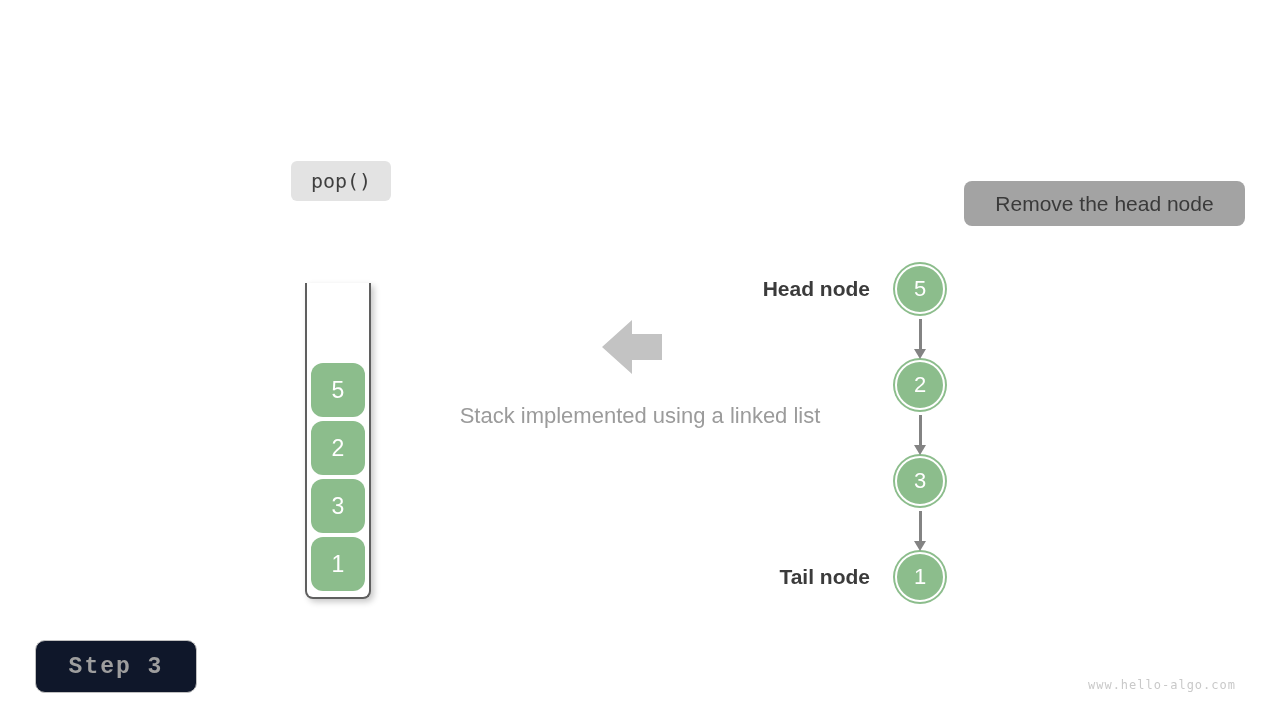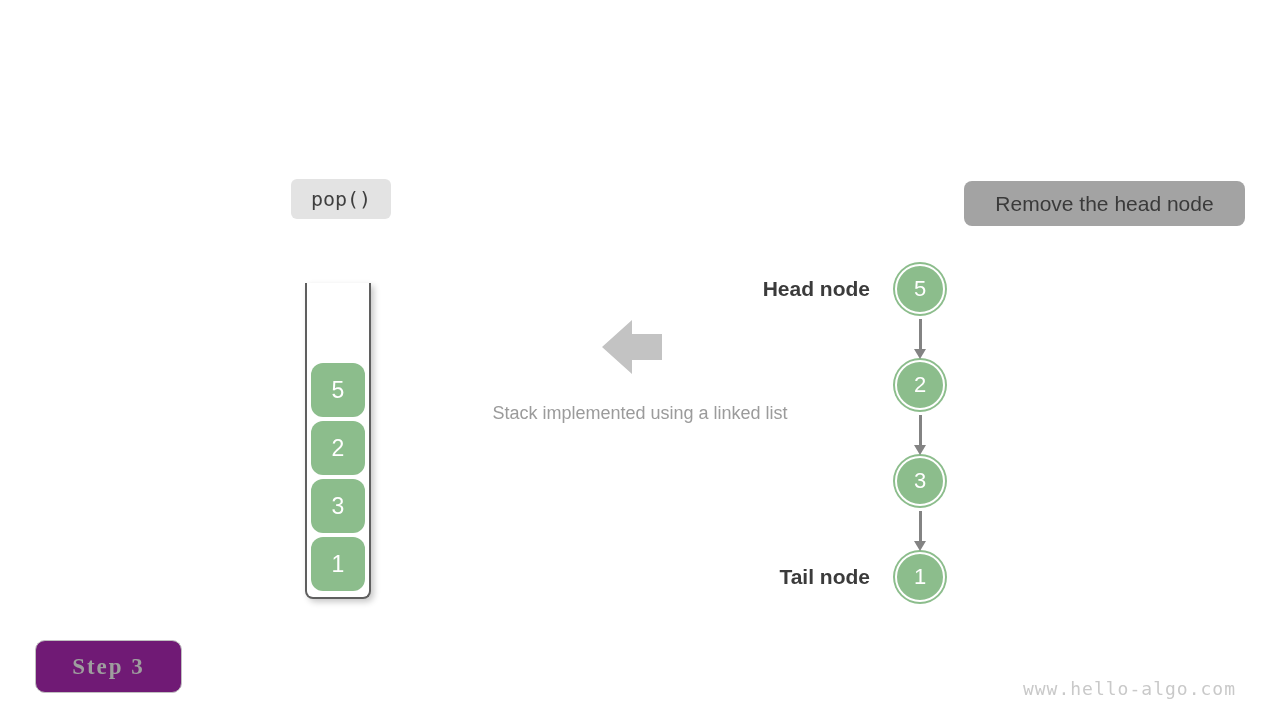--- a/index.html
+++ b/index.html
@@ -2,21 +2,21 @@
 <html><head>
 <meta charset="utf-8">
 <style>
   html,body{margin:0;padding:0;background:#ffffff;}
   .canvas{
     position:relative;width:1280px;height:720px;background:#ffffff;
     overflow:hidden;font-family:"Liberation Sans",sans-serif;
   }
   
   .op-label{
-    position:absolute;left:291px;top:179px;width:100px;height:40px;
+    position:absolute;left:291px;top:161px;width:100px;height:40px;
     background:#e3e3e3;border-radius:6px;display:flex;align-items:center;justify-content:center;
     font-family:"DejaVu Sans Mono",monospace;font-size:20px;color:#3f3f3f;
   }
   .action-label{
     position:absolute;left:964px;top:181px;width:281px;height:45px;
     background:#a3a3a3;border-radius:8px;display:flex;align-items:center;justify-content:center;
     font-size:21px;color:#3a3a3a;
   }
   
   .stack{
@@ -33,21 +33,21 @@
     color:#ffffff;font-size:23px;flex:0 0 auto;
   }
   
   .big-arrow{
     position:absolute;left:602px;top:320px;width:60px;height:54px;background:#c3c3c3;
     clip-path:polygon(0% 50%, 50% 0%, 50% 26%, 100% 26%, 100% 74%, 50% 74%, 50% 100%);
   }
   
   .caption{
     position:absolute;left:0;top:403px;width:1280px;text-align:center;
-    font-size:18px;color:#9b9b9b;
+    font-size:22px;color:#9b9b9b;
   }
   
   .node{
     position:absolute;width:46px;height:46px;border-radius:50%;
     background:#8cbd8c;border:2px solid #ffffff;box-shadow:0 0 0 2px #8cbd8c;
     display:flex;align-items:center;justify-content:center;
     color:#ffffff;font-size:22px;
   }
   .node.n0{left:895px;top:264px;}
   .node.n1{left:895px;top:360px;}
@@ -66,30 +66,30 @@
     border-top:10px solid #838383;
   }
   .side-label{
     position:absolute;right:410px;width:260px;text-align:right;
     font-size:21px;font-weight:bold;color:#3b3b3b;
   }
   .side-label.head{top:277px;}
   .side-label.tail{top:565px;}
   
   .step-badge{
-    position:absolute;left:35px;top:640px;width:147px;height:53px;box-sizing:border-box;
-    background:#701a75;border:1.5px solid #c0c0c0;border-radius:10px;
+    position:absolute;left:35px;top:640px;width:162px;height:53px;box-sizing:border-box;
+    background:#0f172a;border:1.5px solid #c0c0c0;border-radius:10px;
     display:flex;align-items:center;justify-content:center;
-    font-family:Liberation Serif, serif;font-weight:bold;font-size:23px;color:#9e9e9e;
+    font-family:Liberation Mono, monospace;font-weight:bold;font-size:23px;color:#9e9e9e;
     letter-spacing:2px;white-space:pre;
   }
   
   .watermark{
     position:absolute;right:44px;top:678px;
-    font-family:"DejaVu Sans Mono",monospace;font-size:18px;color:#c9c9c9;letter-spacing:1px;
+    font-family:"DejaVu Sans Mono",monospace;font-size:12px;color:#c9c9c9;letter-spacing:1px;
   }
 </style>
 </head>
 <body>
 
 <div class="canvas">
 
   <div class="op-label">pop()</div>
 
   <div class="action-label">Remove the head node</div>

